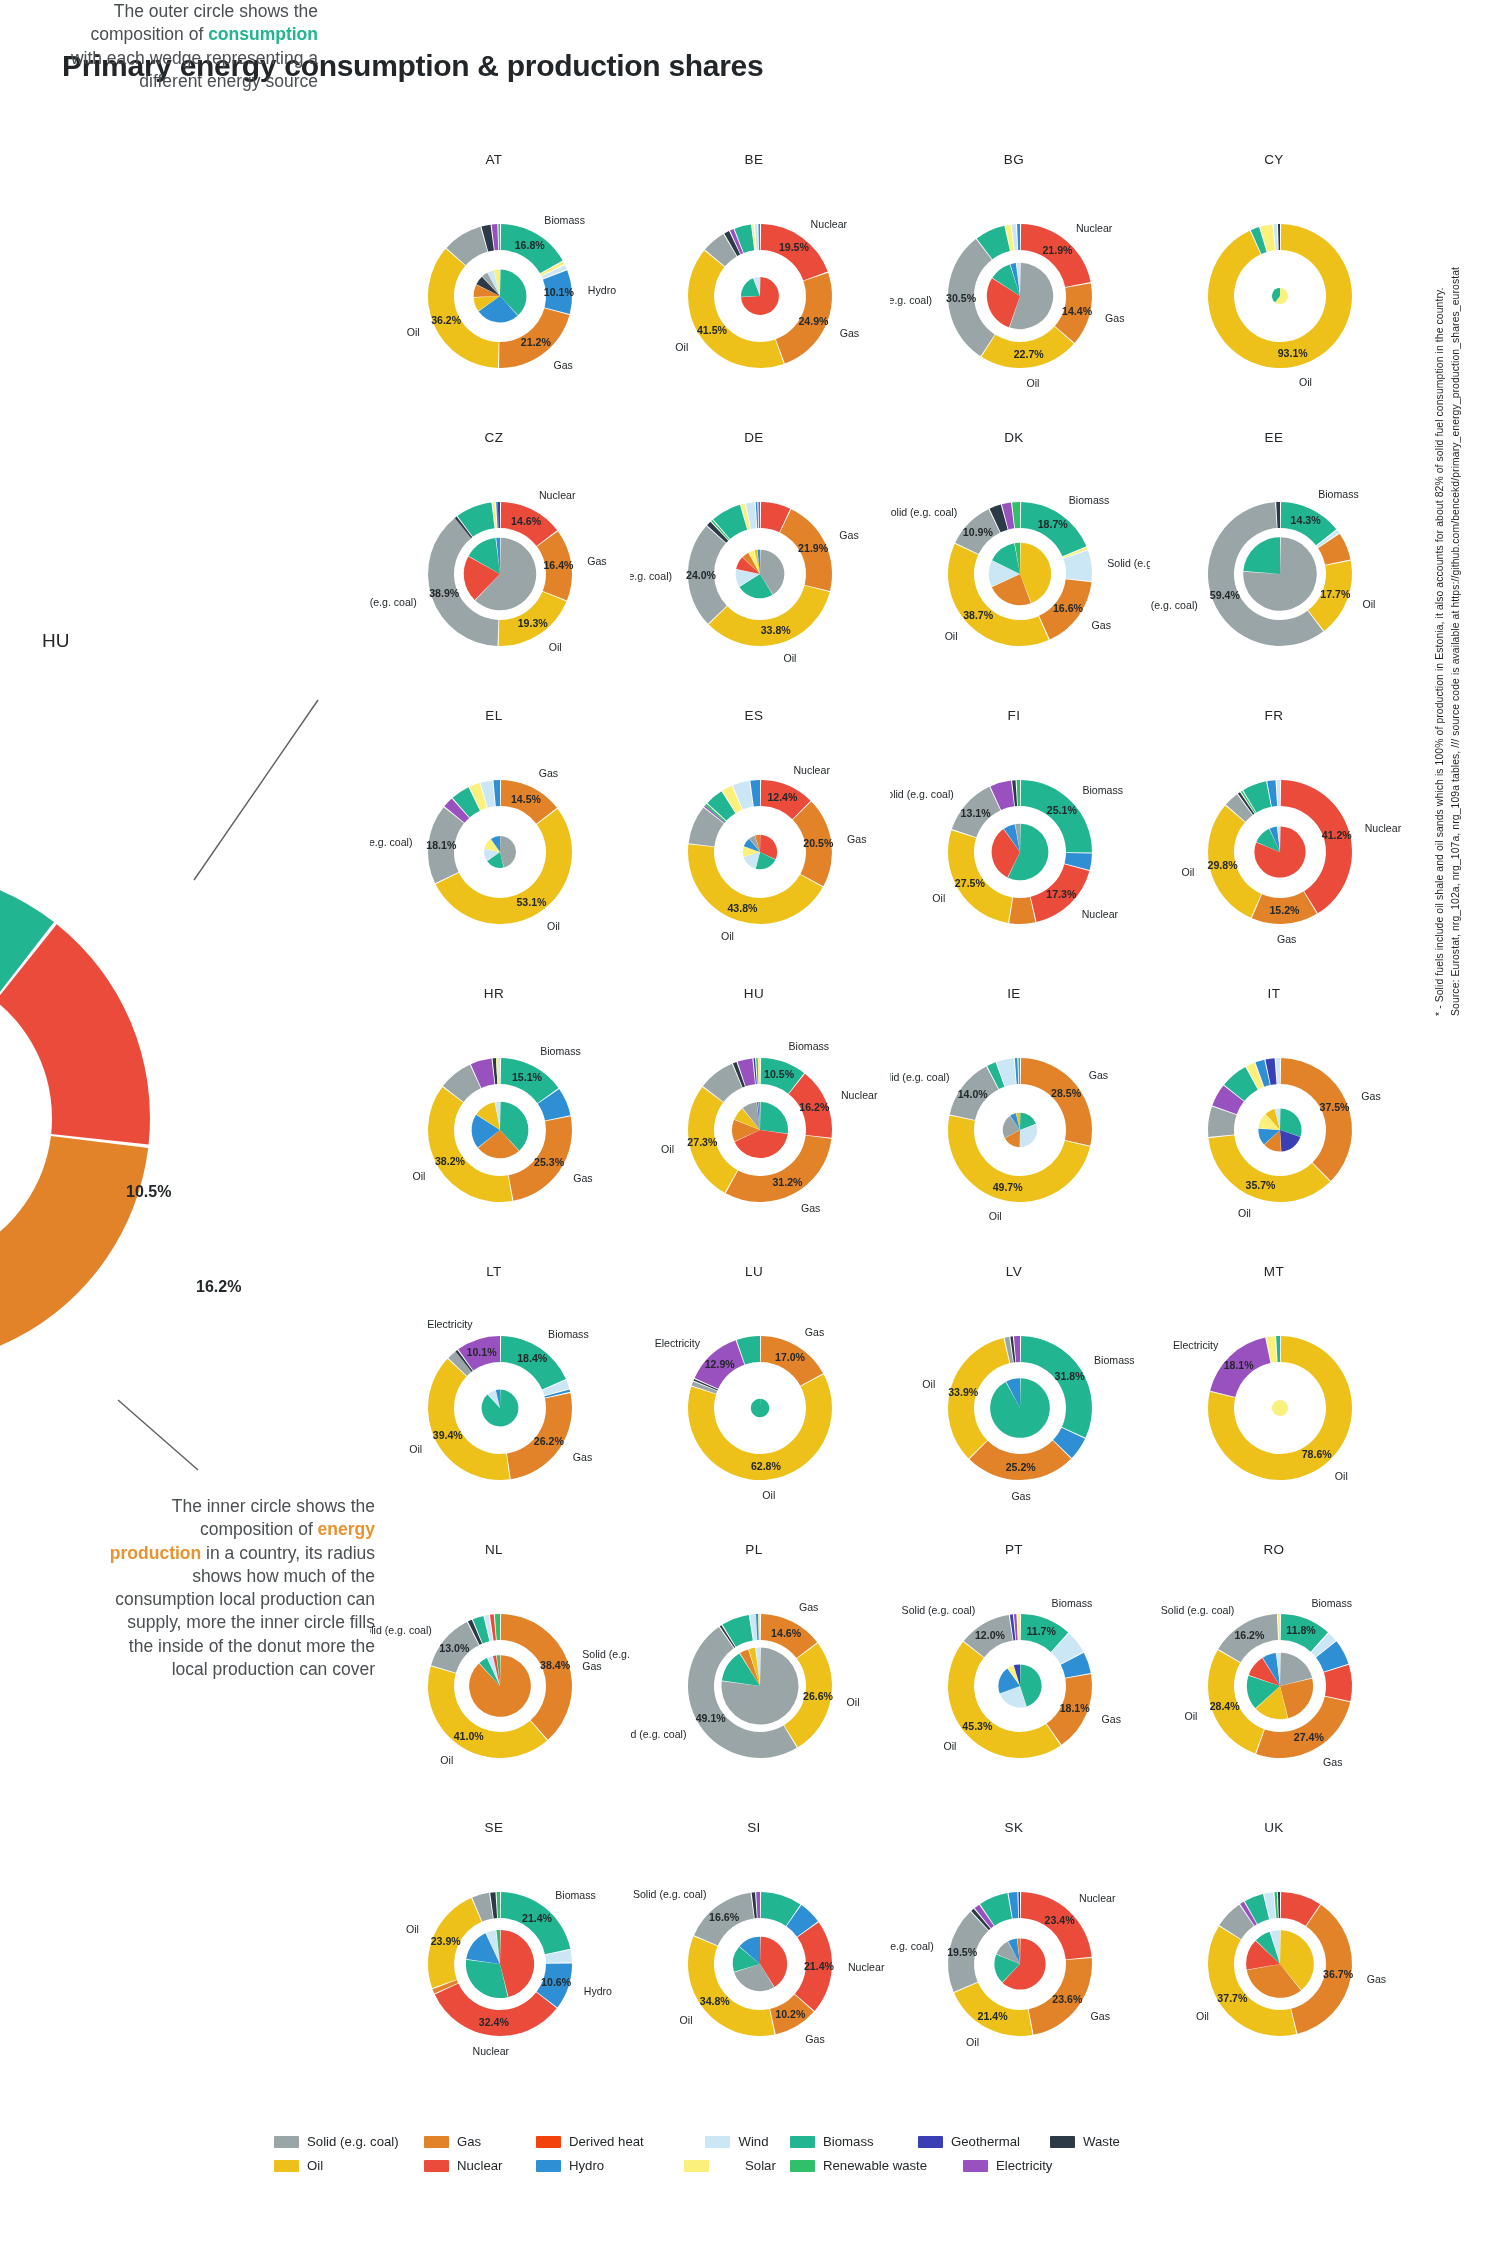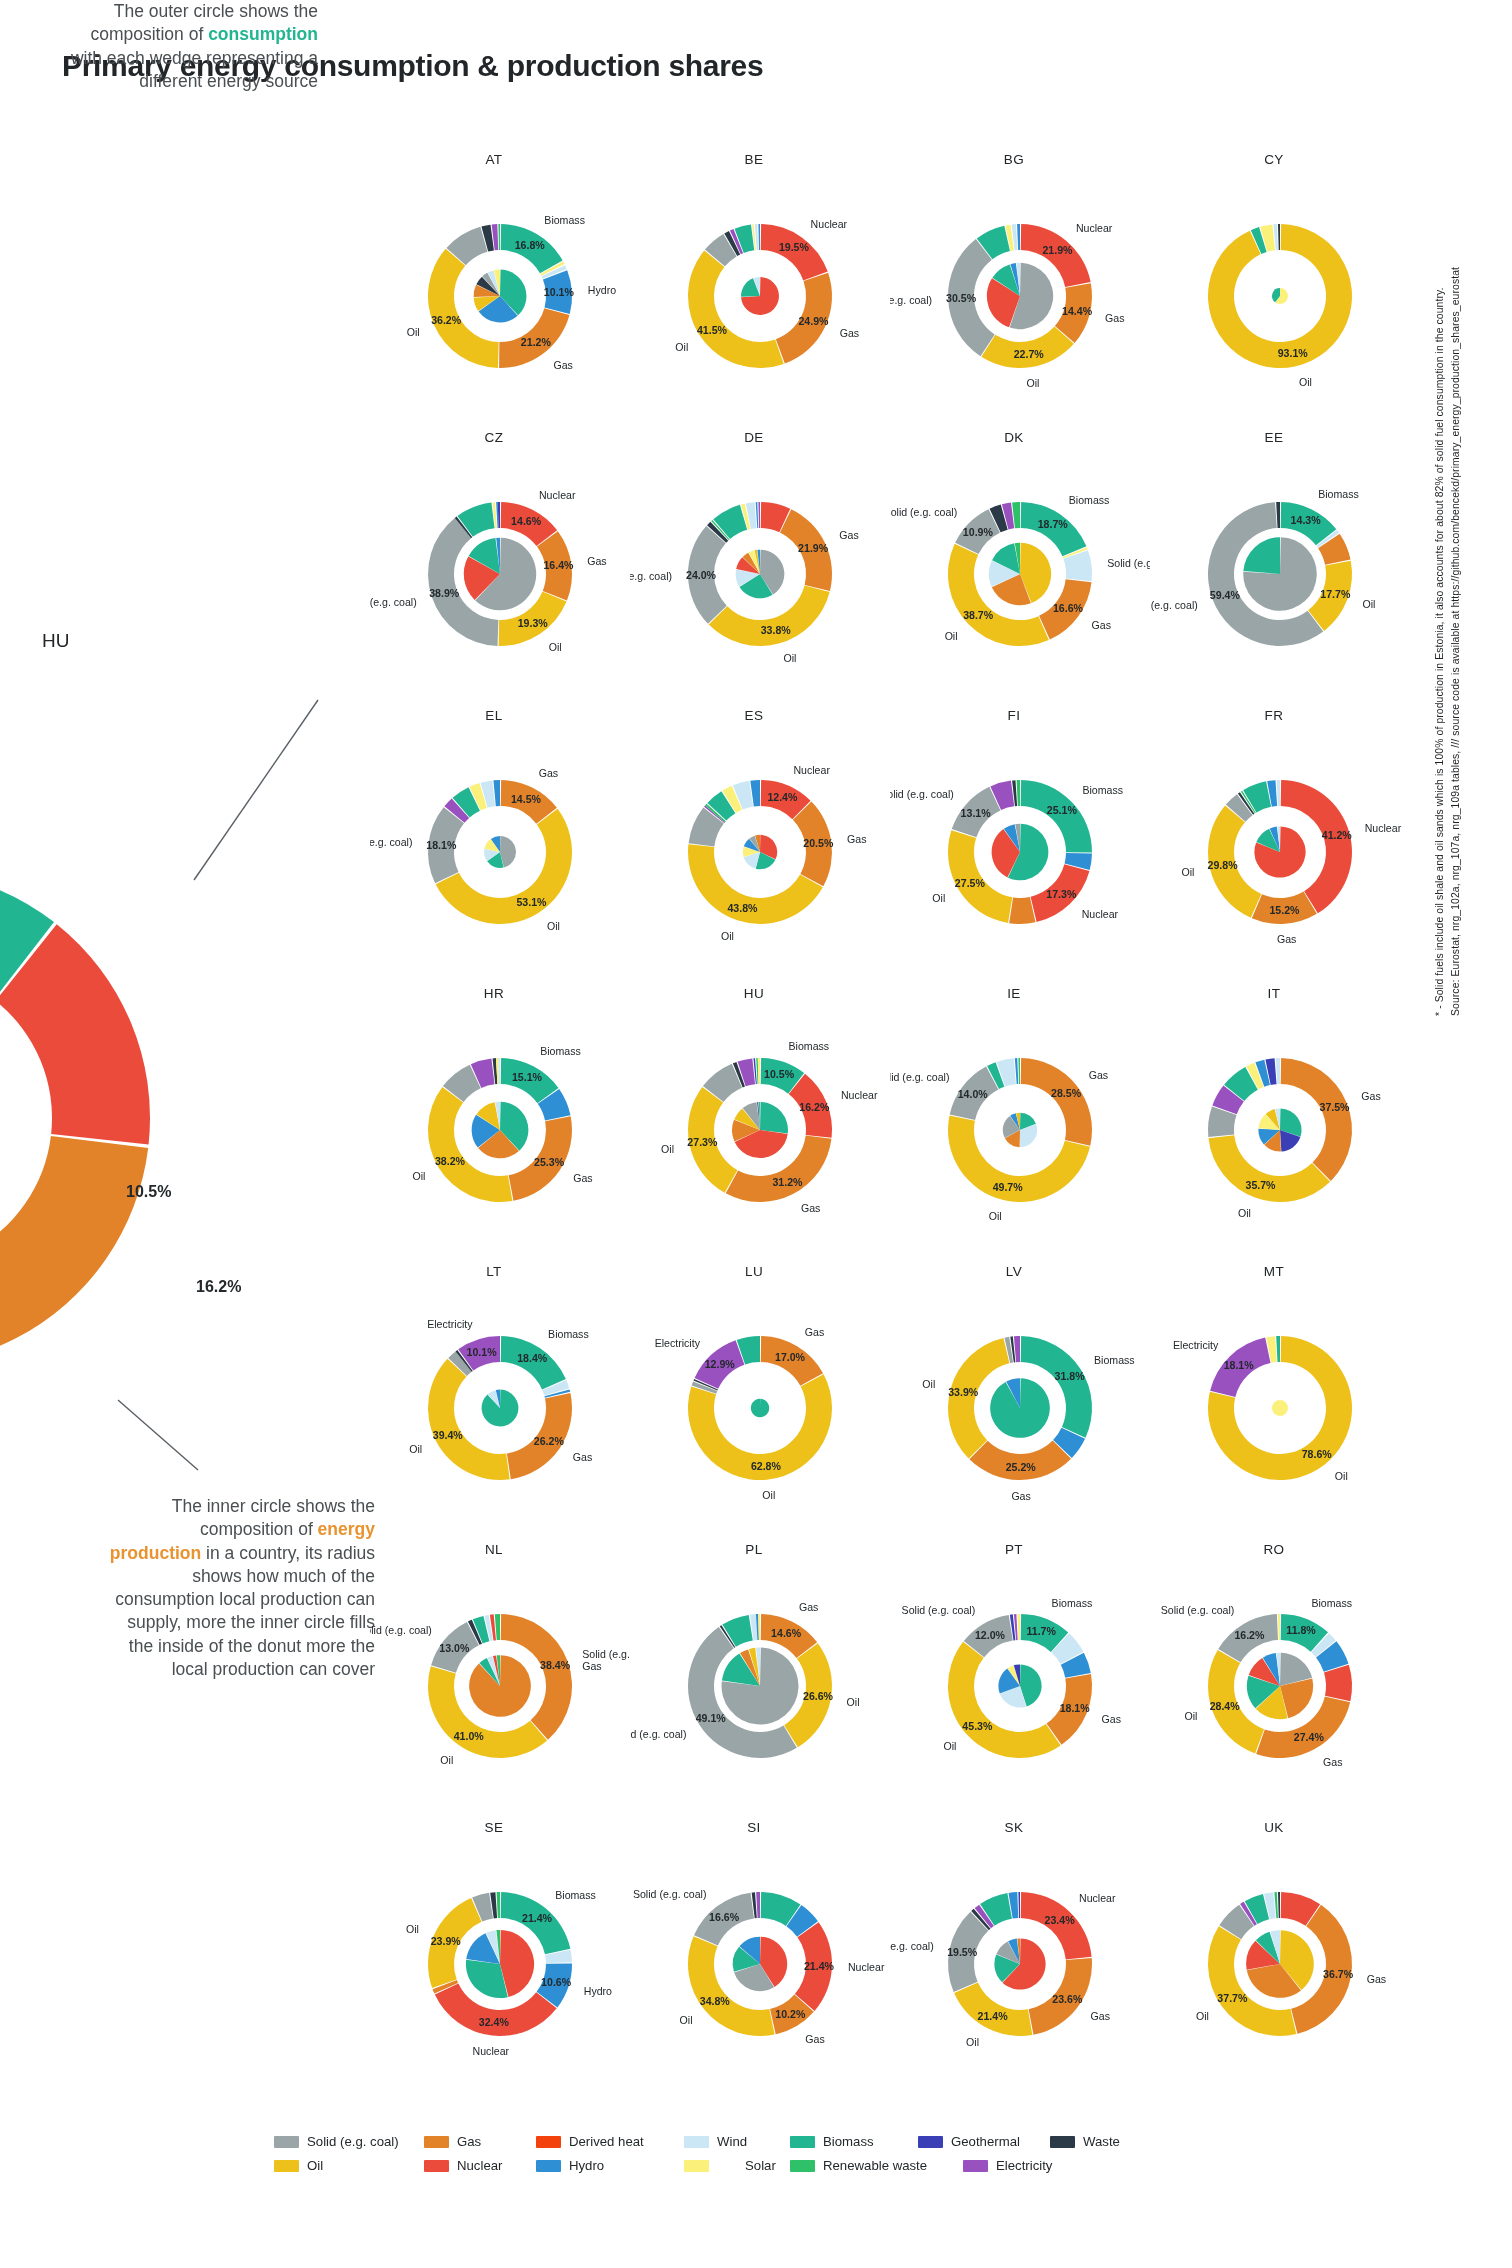--- a/index.html
+++ b/index.html
@@ -793,21 +793,21 @@
         <span>Solid (e.g. coal)</span>
       </div>
       <div class="legend-item" style="width: 112px;">
         <span class="legend-swatch" style="background: rgb(226, 131, 42);"></span>
         <span>Gas</span>
       </div>
       <div class="legend-item" style="width: 148px;">
         <span class="legend-swatch" style="background: rgb(244, 66, 13);"></span>
         <span>Derived heat</span>
       </div>
-      <div class="legend-item" style="width: 106px;">
+      <div class="legend-item" style="width: 106px; justify-content: center;">
         <span class="legend-swatch" style="background: rgb(203, 231, 245);"></span>
         <span>Wind</span>
       </div>
       <div class="legend-item" style="width: 128px;">
         <span class="legend-swatch" style="background: rgb(34, 181, 146);"></span>
         <span>Biomass</span>
       </div>
       <div class="legend-item" style="width: 132px;">
         <span class="legend-swatch" style="background: rgb(59, 63, 181);"></span>
         <span>Geothermal</span>

